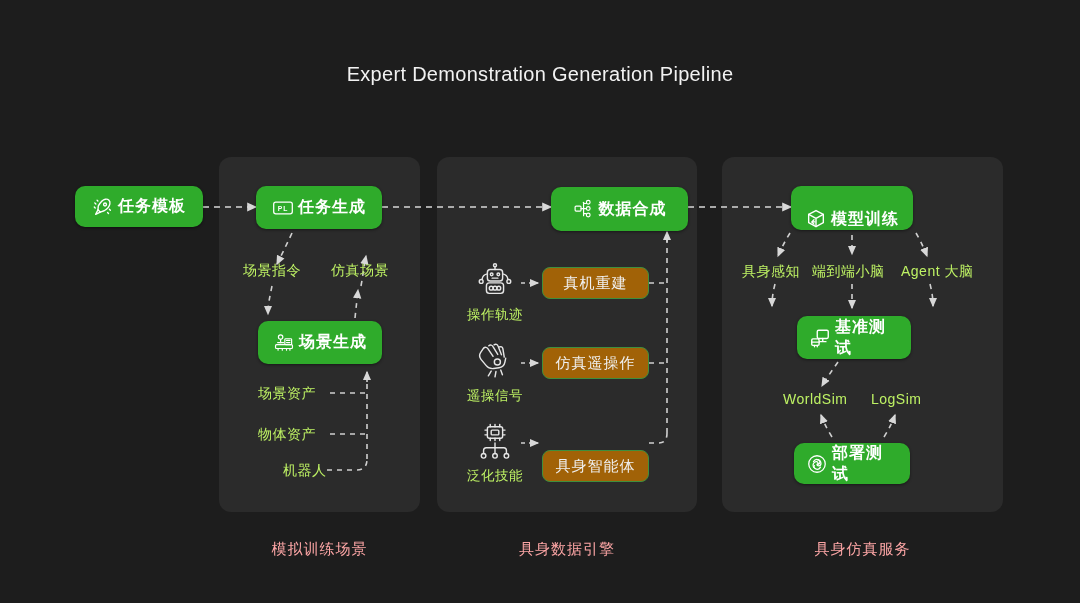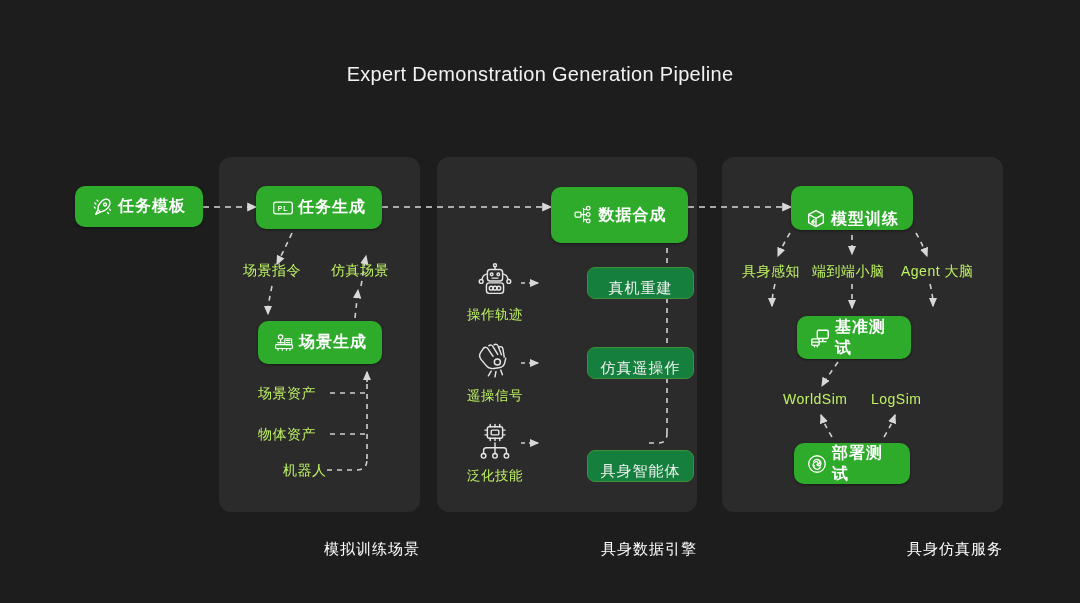--- a/index.html
+++ b/index.html
@@ -21,22 +21,22 @@
     font-weight:500;
   }
 
   .panel{
     position:absolute;
     background:#2b2b2b;
     border-radius:12px;
   }
   .panel-caption{
     position:absolute;
-    text-align:right;
-    color:#ffffff;
+    text-align:center;
+    color:#fca5a5;
     font-size:15px;
     letter-spacing:1px;
   }
 
   
   .pill{
     position:absolute;
     background:#2fab2b;
     border-radius:10px;
     display:flex;
@@ -52,29 +52,28 @@
     box-shadow:0 1px 3px rgba(0,0,0,.45);
   }
   .pill .ico{display:flex;align-items:center;justify-content:center;width:22px;height:22px;flex:0 0 22px;}
   .pill .ico svg{display:block;}
 
   
   .obox{
     position:absolute;
     border:1.5px solid #3f8f3d;
     border-radius:8px;
-    background:#15803d;
+    background:#a16207;
     display:flex;
-    align-items:flex-end;
+    align-items:center;
     justify-content:center;
     color:#f0f0f0;
     font-size:15px;
     letter-spacing:1px;
     box-sizing:border-box;
-    margin-left:45px;
   }
 
   
   .lbl{
     position:absolute;
     color:#bef264;
     font-size:14px;
     letter-spacing:.5px;
     white-space:nowrap;
   }
@@ -201,21 +200,21 @@
         <path d="M6 18.5v2M11 18.5v2M16 18.5v2M20 18.5v2"></path>
       </svg>
     </span>
     <span>场景生成</span>
   </div>
 
   <div class="lbl" style="left:258px;top:385px;">场景资产</div>
   <div class="lbl" style="left:258px;top:426px;">物体资产</div>
   <div class="lbl" style="left:283px;top:462px;">机器人</div>
 
-  <div class="pill" style="left:551px;top:187px;width:137px;height:56px;">
+  <div class="pill" style="left:551px;top:187px;width:137px;height:44px;">
     <span class="ico">
       <svg viewBox="0 0 26 24" width="23" height="22" fill="none" stroke="#ffffff" stroke-width="1.4" stroke-linecap="round">
         <rect x="2.5" y="8.5" width="7" height="6" rx="1.2"></rect>
         <path d="M9.5 11.5h3"></path>
         <path d="M12.5 4v16"></path>
         <path d="M12.5 5.5h3M12.5 11.5h3M12.5 17.5h3"></path>
         <circle cx="18" cy="4" r="2.2"></circle>
         <circle cx="18" cy="11.5" r="2.2"></circle>
         <circle cx="18" cy="19" r="2.2"></circle>
       </svg>

